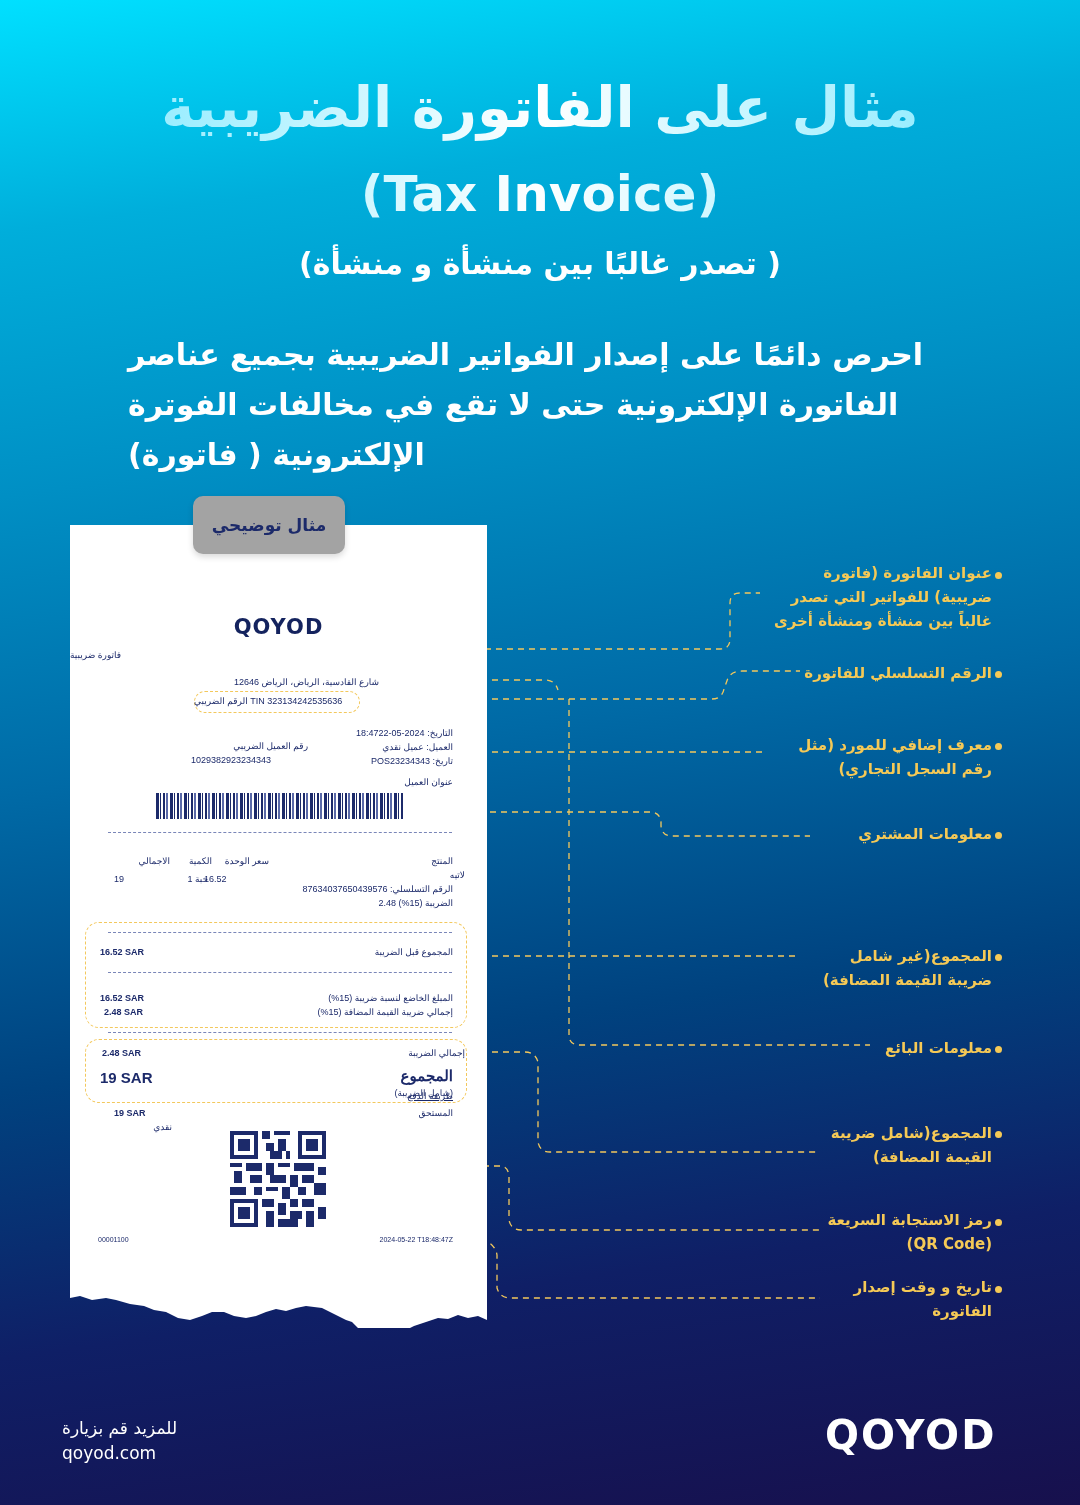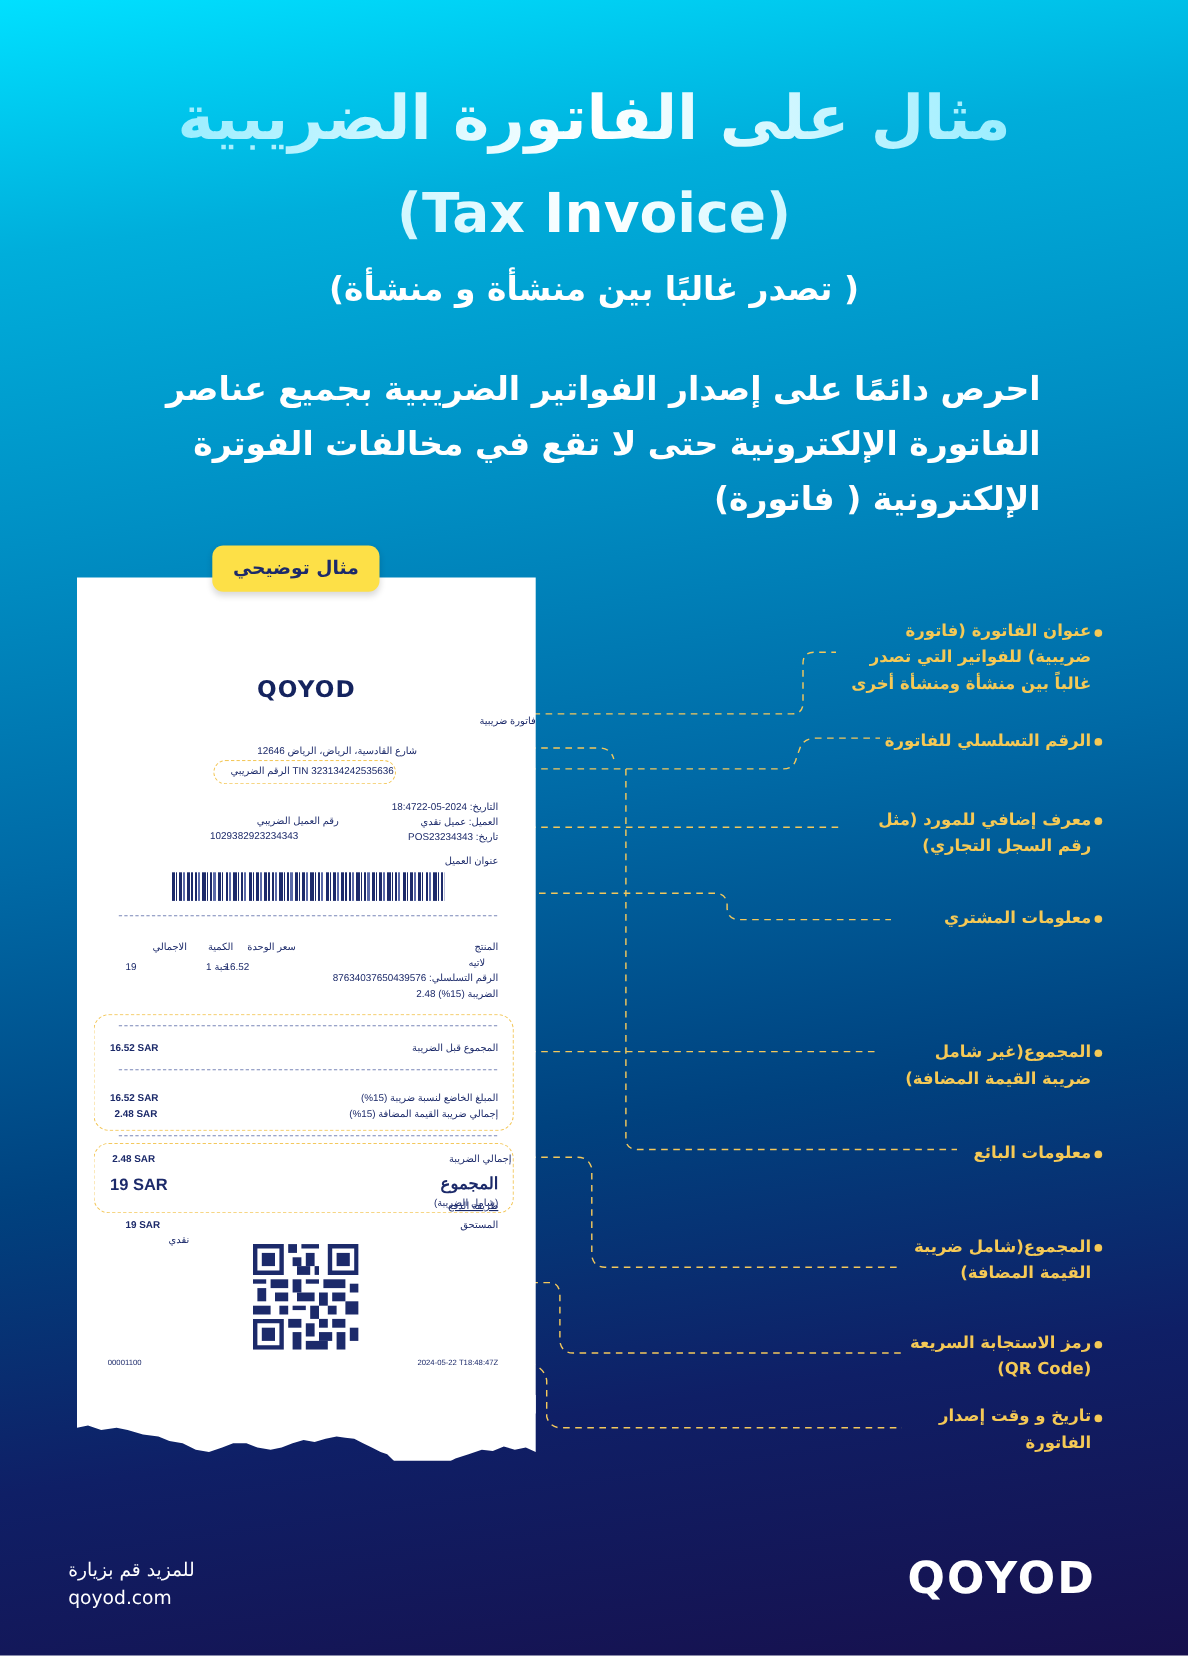--- a/index.html
+++ b/index.html
@@ -12,42 +12,42 @@
   .title {
     left:0; width:1080px; text-align:center; direction:rtl;
     color:#d8fbff; font-weight:bold;
     background: linear-gradient(90deg, #6fe6ff, #ffffff 50%, #6fe6ff);
     -webkit-background-clip:text; background-clip:text; color:transparent;
   }
   .t1 { top:68px; font-size:56px; line-height:80px; }
   .t2 { top:162px; font-size:50px; line-height:64px; direction:ltr; }
   .t3 { top:240px; font-size:30px; line-height:48px; color:#ffffff; background:none; -webkit-background-clip:initial; }
   .intro {
-    top:330px; left:106px; width:840px; text-align:right; direction:rtl;
+    top:330px; left:128px; width:840px; text-align:left; direction:rtl;
     color:#ffffff; font-weight:bold; font-size:30px; line-height:50px;
   }
 
   
   .receipt {
     left:70px; top:525px; width:417px; height:760px; background:#ffffff;
     color:#1c2a6a; font-family:"Liberation Sans", sans-serif;
   }
   .badge {
-    left:193px; top:496px; width:152px; height:42px; background:#fde047;
+    left:193px; top:496px; width:152px; height:58px; background:#a3a3a3;
     border-radius:10px; color:#1c2a6a; font-weight:bold; font-size:17px;
     display:flex; align-items:center; justify-content:center; direction:rtl;
     box-shadow:0 3px 6px rgba(0,0,0,0.15);
   }
   .logo-sm {
     left:0; width:417px; top:90px; text-align:center; font-weight:bold;
     font-size:21px; letter-spacing:1px; color:#14235e; font-family:"DejaVu Sans", sans-serif;
   }
   .rt { font-size:9px; line-height:13px; white-space:nowrap; }
   .r  { direction:rtl; text-align:right;padding-left:28px; }
-  .c  { text-align:right; }
+  .c  { text-align:left; }
   .dash { border-top:1px dashed #7a86b8; height:0; }
   .ybox { border:1.5px dashed #f3c85c; border-radius:14px; }
   .big { font-size:15px; font-weight:bold; }
 
   .barcode { left:86px; top:268px; width:248px; height:26px;
     background: repeating-linear-gradient(90deg,
       #1c2a6a 0 3px, #fff 3px 4px, #1c2a6a 4px 5px, #fff 5px 7px,
       #1c2a6a 7px 9px, #fff 9px 10px, #5a69a8 10px 12px, #fff 12px 14px);
   }
 
@@ -107,21 +107,21 @@
 
   <div class="abs barcode"></div>
 
   <div class="abs dash" style="left:38px;width:344px;top:307px;"></div>
 
   <div class="abs rt r" style="right:34px;top:330px;">المنتج</div>
   <div class="abs rt r" style="left:125px;width:46px;top:330px;">سعر الوحدة</div>
   <div class="abs rt r" style="left:78px;width:36px;top:330px;">الكمية</div>
   <div class="abs rt r" style="left:30px;width:42px;top:330px;">الاجمالي</div>
 
-  <div class="abs rt r" style="right:46px;top:344px;">لاتيه</div>
+  <div class="abs rt r" style="right:22px;top:344px;">لاتيه</div>
   <div class="abs rt" style="left:134px;top:348px;">16.52</div>
   <div class="abs rt r" style="left:78px;width:32px;top:348px;">حبة 1</div>
   <div class="abs rt" style="left:44px;top:348px;">19</div>
   <div class="abs rt r" style="right:34px;top:358px;">الرقم التسلسلي: 87634037650439576</div>
   <div class="abs rt r" style="right:34px;top:372px;">الضريبة (15%) 2.48</div>
 
   <div class="abs ybox" style="left:15px;top:397px;width:380px;height:104px;"></div>
   <div class="abs dash" style="left:38px;width:344px;top:407px;"></div>
   <div class="abs rt r" style="right:34px;top:421px;">المجموع قبل الضريبة</div>
   <div class="abs rt" style="left:30px;top:421px;font-weight:bold;">16.52 SAR</div>

